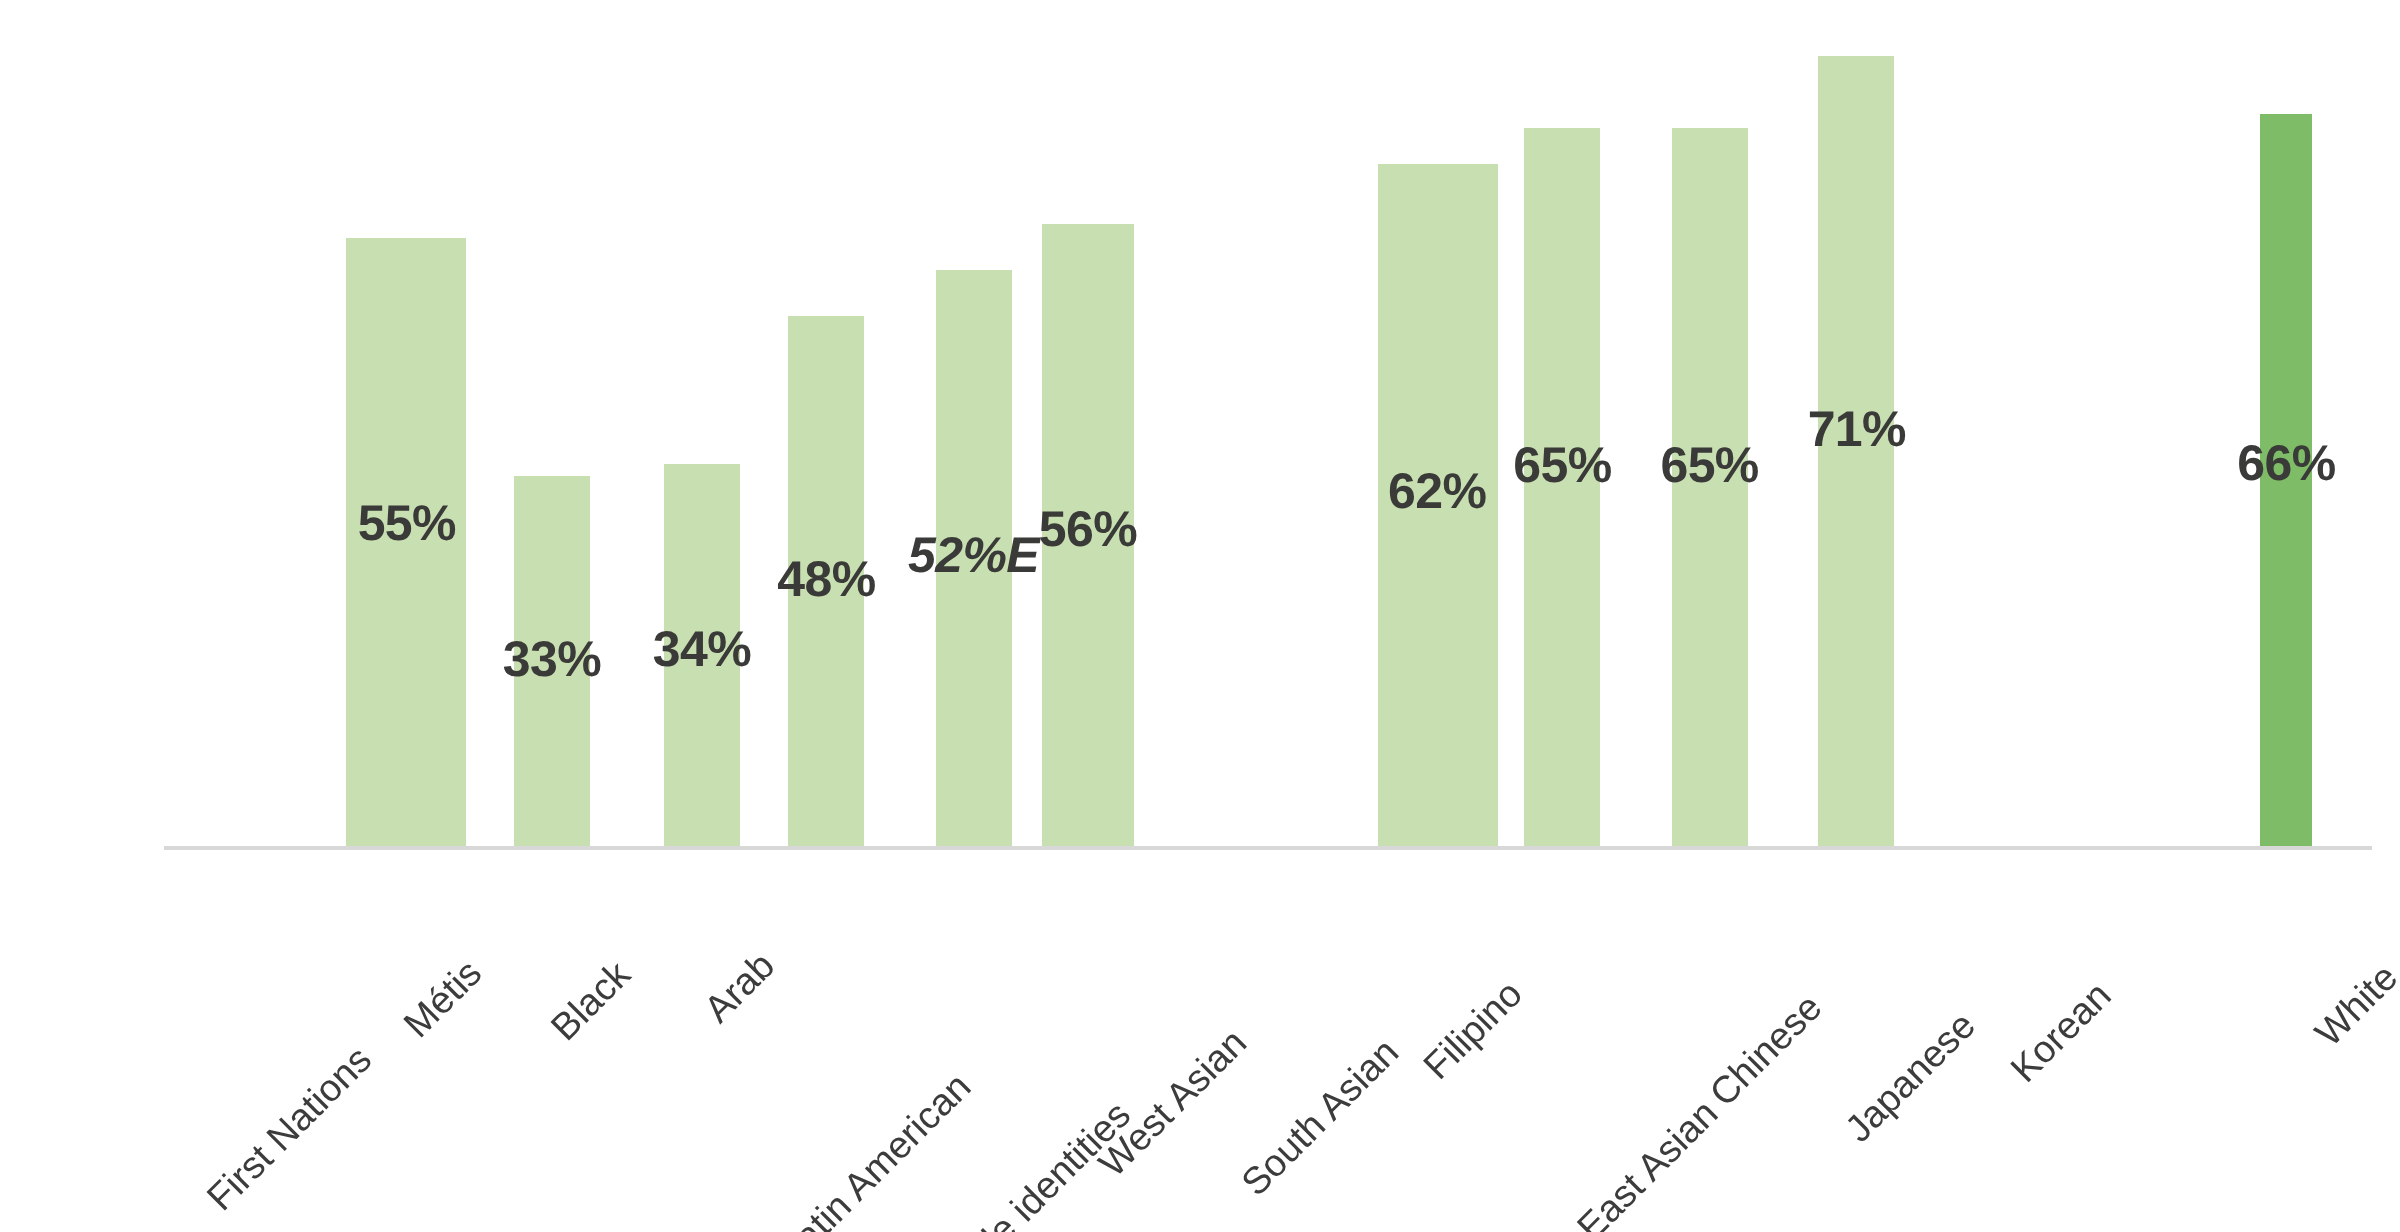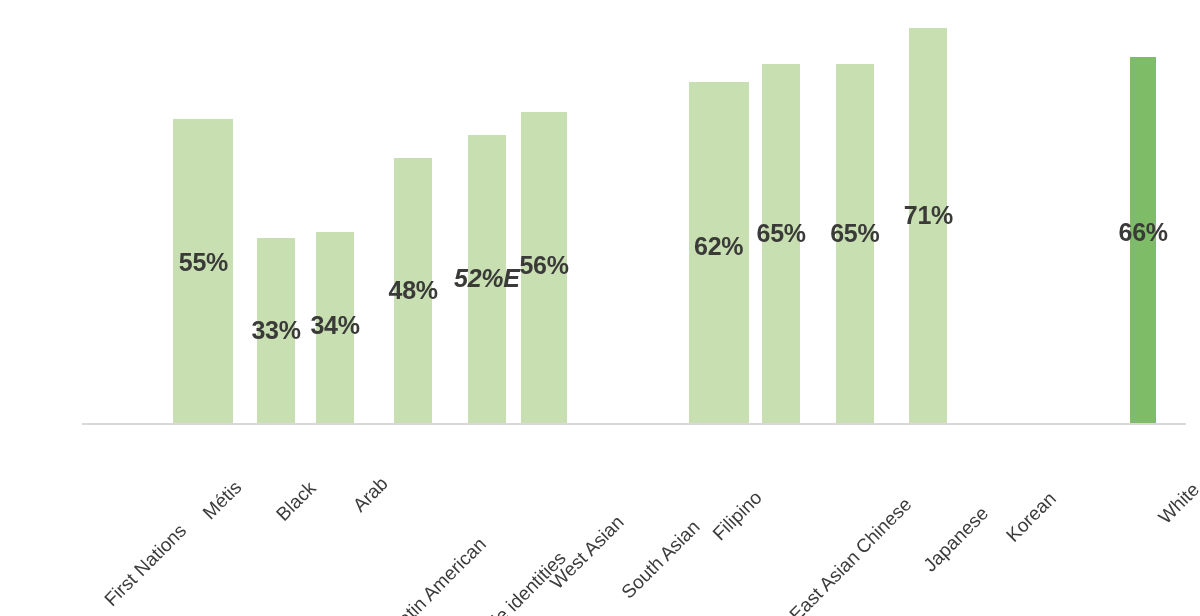--- a/index.html
+++ b/index.html
@@ -98,21 +98,21 @@
 
   <div class="plot-area" id="plot-area">
       <div class="bar-slot" style="left: 91.4px; width: 60px;">
         <div class="bar" style="height: 304px;"></div>
         <div class="bar-value" style="top: 250px;">55%</div>
       </div>
       <div class="bar-slot" style="left: 165px; width: 38px; margin-left: 10px;">
         <div class="bar" style="height: 185px;"></div>
         <div class="bar-value" style="top: 318px;">33%</div>
       </div>
-      <div class="bar-slot" style="left: 234px; width: 38px;">
+      <div class="bar-slot" style="left: 250px; width: 38px;">
         <div class="bar" style="height: 191px;"></div>
         <div class="bar-value" style="top: 313px;">34%</div>
       </div>
       <div class="bar-slot" style="left: 312.2px; width: 38px;">
         <div class="bar" style="height: 265px;"></div>
         <div class="bar-value" style="top: 278px;">48%</div>
       </div>
       <div class="bar-slot" style="left: 385.8px; width: 38px;">
         <div class="bar" style="height: 288px;"></div>
         <div class="bar-value" style="top: 266px; font-style: italic;">52%E</div>

